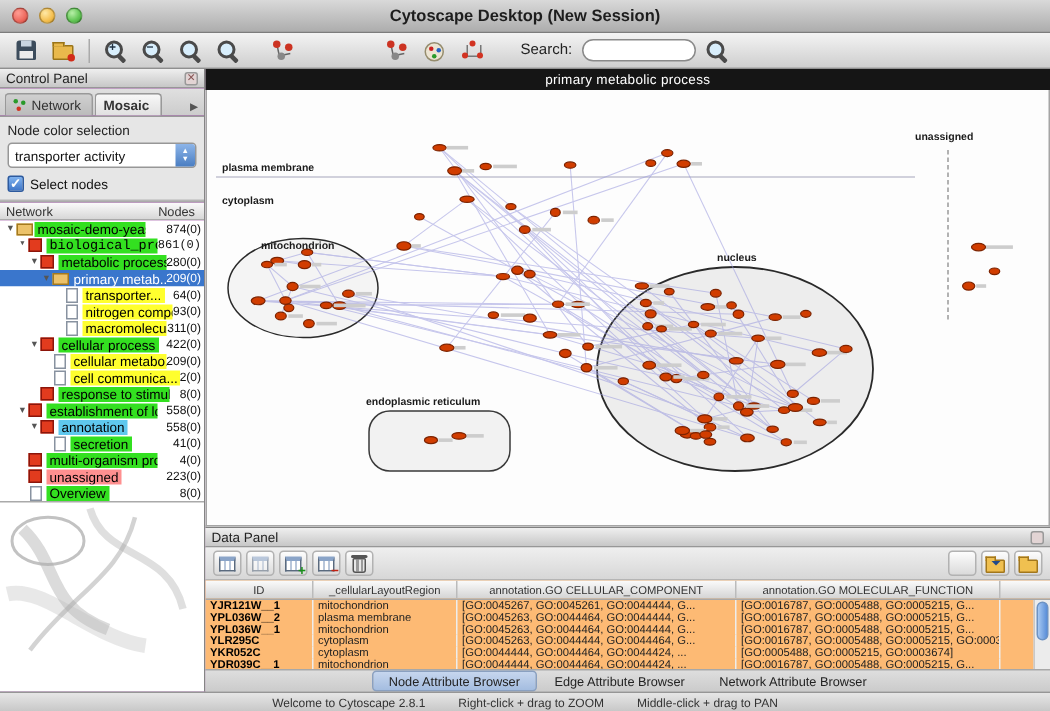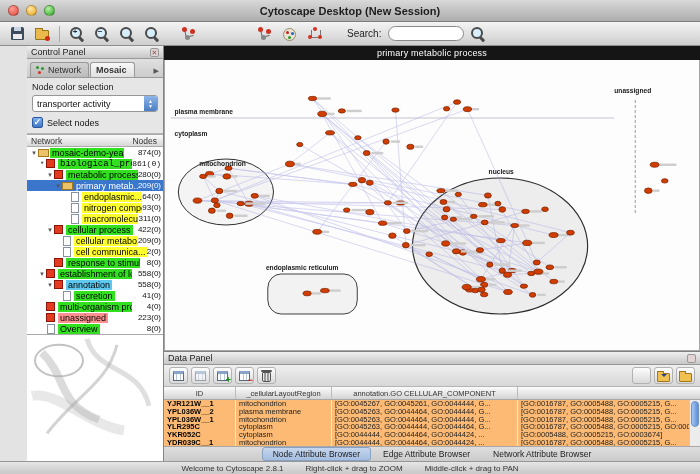--- a/index.html
+++ b/index.html
@@ -37,21 +37,21 @@
   .ic-viz{width:13px;height:13px;border-radius:50%;background:#ece4d2;border:1px solid #958c6d;position:relative;margin-top:1px;}
   .ic-viz::before{content:"";position:absolute;left:2px;top:2px;width:3px;height:3px;border-radius:50%;background:#c22;box-shadow:5px 1px 0 #2763c2,2px 5px 0 #2a9a2a;}
   .ic-layout{position:relative;width:15px;height:15px;}
   .ic-layout::after{content:"";position:absolute;left:4px;top:4px;width:8px;height:7px;border:1px solid #777;border-top:none;}
   .ic-layout::before{content:"";position:absolute;left:6px;top:1px;width:4px;height:4px;border-radius:50%;background:#d23322;box-shadow:-5px 8px 0 #d23322,5px 8px 0 #d23322;z-index:1;}
   .search-label{font-size:10px;color:#222;margin:0 4px 0 2px;}
   .search-input{width:76px;height:15px;border:1px solid #8a8a8a;border-radius:8px;background:#fff;font-size:9px;padding:0 7px;outline:none;font-family:"Liberation Sans",sans-serif;}
 
   
   .main{flex:1;display:flex;min-height:0;}
-  .control-panel{flex:0 0 137px;width:137px;border-right:1px solid #858585;display:flex;flex-direction:column;background:#a21caf;min-height:0;margin-left:27px;}
+  .control-panel{flex:0 0 137px;width:137px;border-right:1px solid #858585;display:flex;flex-direction:column;background:#a21caf;min-height:0;}
   .right-side{flex:1;display:flex;flex-direction:column;min-width:0;}
 
   
   .panel-title{height:13px;flex:0 0 13px;display:flex;align-items:center;background:linear-gradient(#efefef,#c7c7c7);border-bottom:1px solid #979797;font-size:9px;padding:0 4px;color:#222;}
   .pt-close{margin-left:auto;width:9px;height:9px;border:1px solid #999;border-radius:2px;font-size:7px;line-height:7px;text-align:center;color:#855;background:#e2d4d4;}
 
   
   .cp-tabs{display:flex;align-items:flex-end;height:19px;flex:0 0 19px;padding:2px 2px 0 3px;background:linear-gradient(#e0e0e0,#cccccc);border-bottom:1px solid #999;gap:1px;}
   .cp-tab{display:flex;align-items:center;gap:3px;font-size:9px;padding:2px 7px 2px 5px;border:1px solid #999;border-bottom:none;border-radius:3px 3px 0 0;background:linear-gradient(#d0d0d0,#bbbbbb);color:#333;}
   .cp-tab.active{background:linear-gradient(#f8f8f8,#e0e0e0);font-weight:bold;}
@@ -244,21 +244,21 @@
           </div>
           <div class="tree-row selected" style="padding-left: 27px;">
             <span class="t-exp">▾</span>
             <span class="t-ic folder"></span>
             <span class="tree-label">primary metab...</span>
             <span class="tree-count">209(0)</span>
           </div>
           <div class="tree-row" style="padding-left: 35px;">
             <span class="t-exp"></span>
             <span class="t-ic leaf"></span>
-            <span class="tree-label yellow">endoplasmic...</span>
+            <span class="tree-label yellow">transporter...</span>
             <span class="tree-count">64(0)</span>
           </div>
           <div class="tree-row" style="padding-left: 35px;">
             <span class="t-exp"></span>
             <span class="t-ic leaf"></span>
             <span class="tree-label yellow">nitrogen compo...</span>
             <span class="tree-count">93(0)</span>
           </div>
           <div class="tree-row" style="padding-left: 35px;">
             <span class="t-exp"></span>
@@ -608,20 +608,21 @@
             </div>
           <div class="dp-btn">
               <span class="ic-folder"></span>
             </div>
         </div>
         <div class="dp-table">
           <div class="dp-head">
               <div class="hc" style="width: 72px;">ID</div>
               <div class="hc" style="width: 96px;">_cellularLayoutRegion</div>
               <div class="hc" style="width: 186px;">annotation.GO CELLULAR_COMPONENT</div>
+              <div class="hc" style="width: 176px;">annotation.GO MOLECULAR_FUNCTION</div>
               <div class="hc hfill"></div>
             </div>
           <div class="dp-body">
               <div class="dp-row">
                 <div class="c c0" style="width: 72px;">YJR121W__1</div>
                 <div class="c c1" style="width: 96px;">mitochondrion</div>
                 <div class="c c2" style="width: 186px;">[GO:0045267, GO:0045261, GO:0044444, G...</div>
                 <div class="c c3" style="width: 176px;">[GO:0016787, GO:0005488, GO:0005215, G...</div>
               </div>
               <div class="dp-row">

